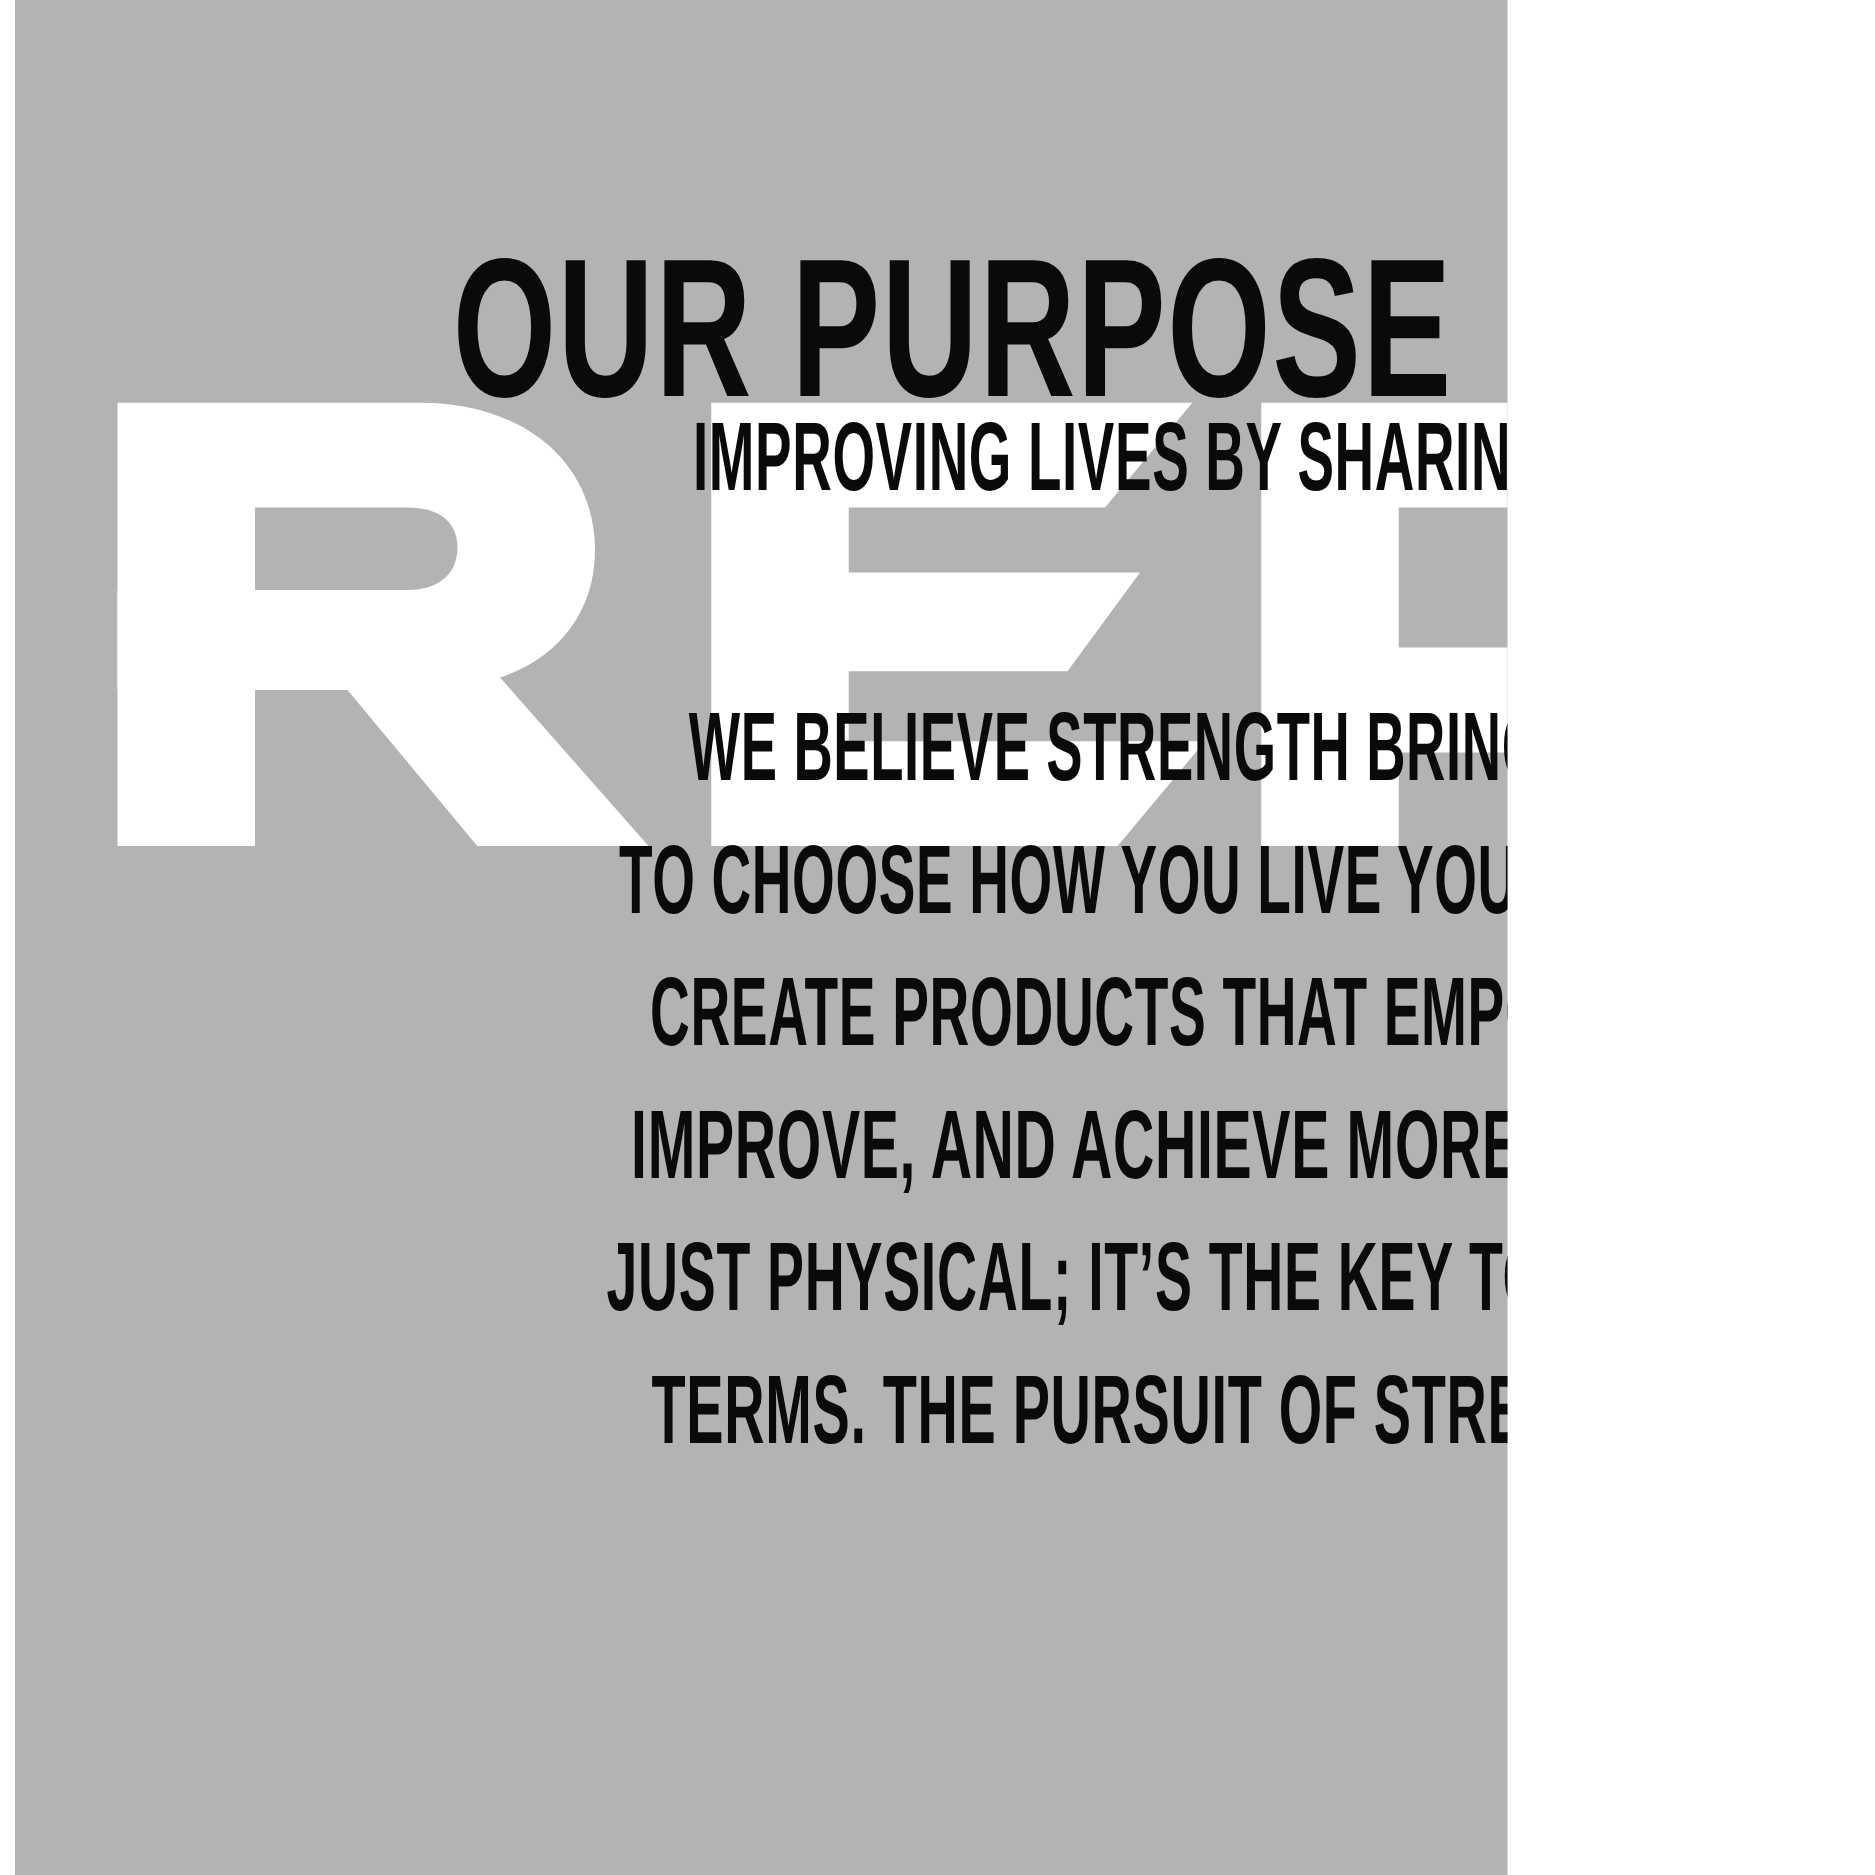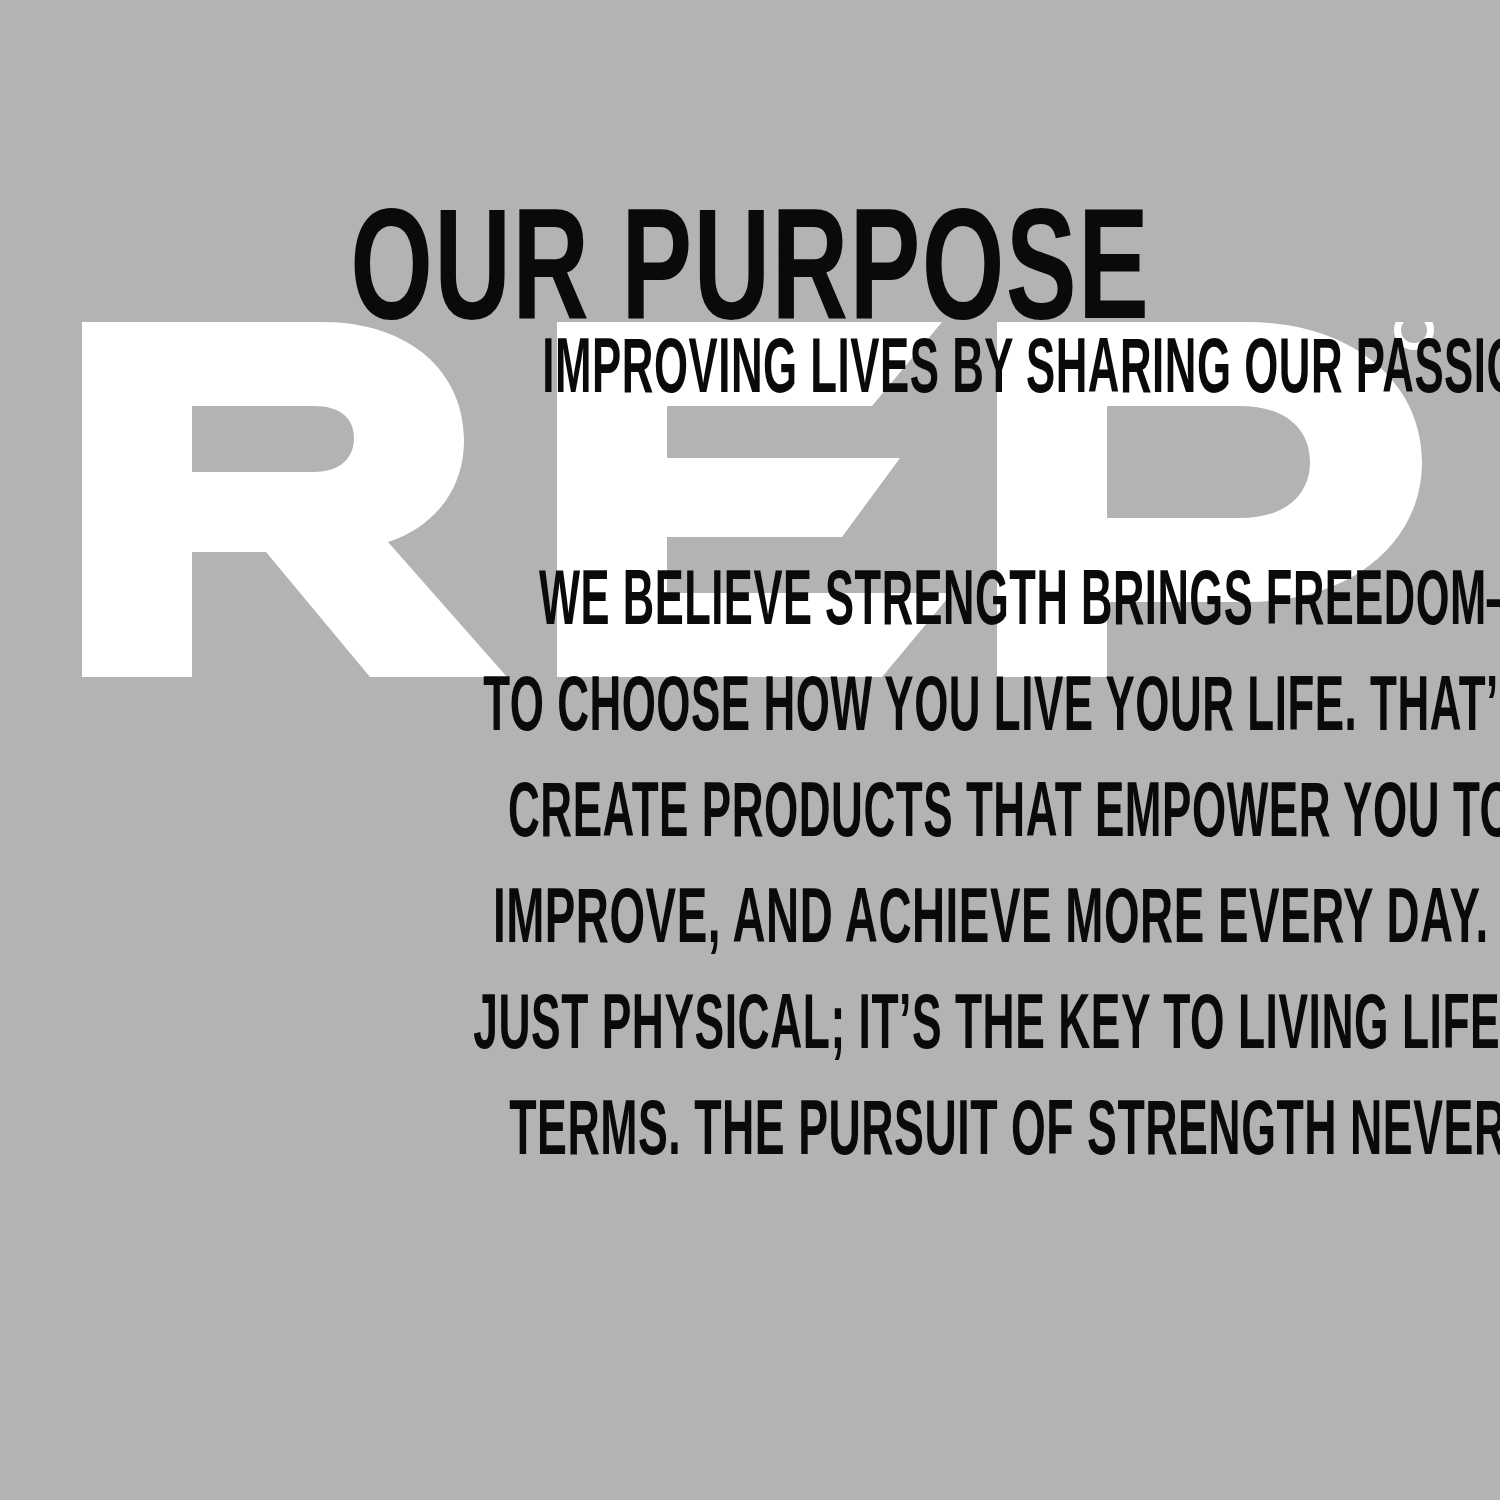--- a/index.html
+++ b/index.html
@@ -8,24 +8,25 @@
   }
   body {
     width: 1500px;
     height: 1500px;
     overflow: hidden;
     font-family: "Liberation Sans", sans-serif;
   }
 
   #poster {
     position: relative;
-    width: 1500px;
+    width: 1194px;
     height: 1500px;
     background: #b3b3b3;
     overflow: hidden;
+    margin-left: 12px;
   }
 
   
   #watermark {
     position: absolute;
     left: 52px;
     top: 322px;
     width: 1400px;
     height: 355px;
     pointer-events: none;

